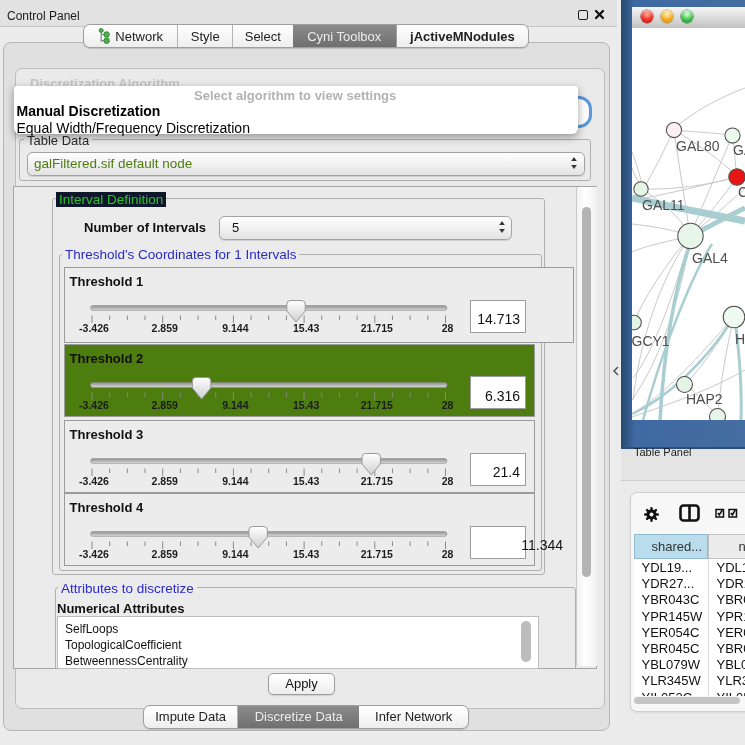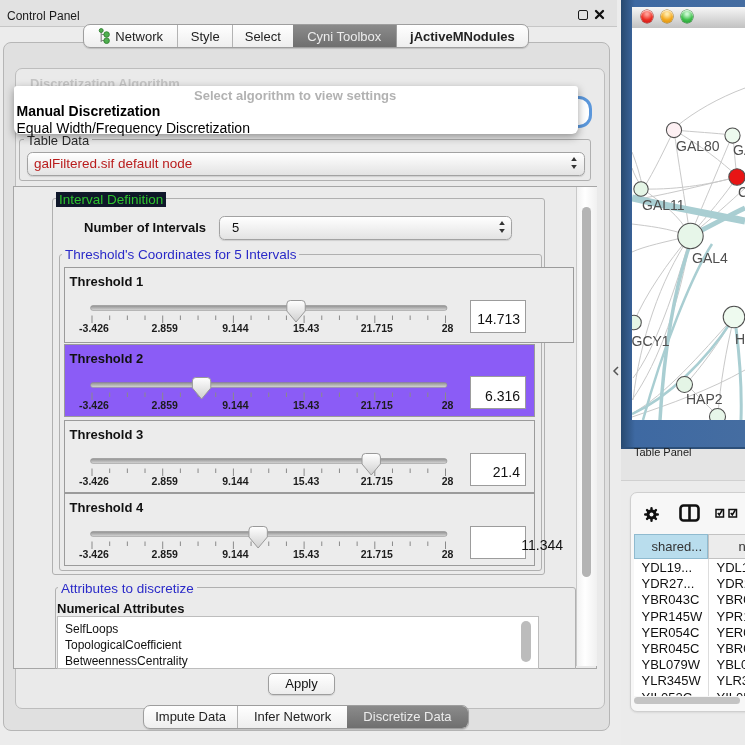--- a/index.html
+++ b/index.html
@@ -31,21 +31,21 @@
  </div>
  <div style="width:54px;display:flex;align-items:center;justify-content:center;border-right:1px solid #b3b3b3;font-size:13px;color:#222;">Style</div>
  <div style="width:60px;display:flex;align-items:center;justify-content:center;font-size:13px;color:#222;">Select</div>
  <div style="width:104px;display:flex;align-items:center;justify-content:center;font-size:13px;color:#ececec;background:linear-gradient(#8b8b8b,#6f6f6f);">Cyni Toolbox</div>
  <div style="width:132px;display:flex;align-items:center;justify-content:center;border-left:1px solid #9e9e9e;font-size:13px;color:#222;font-weight:bold;">jActiveMNodules</div>
 </div>
 
 <div class="abs" style="left:19px;top:139px;width:570px;height:40px;border:1px solid #b0b0b0;border-radius:3px;"></div>
 <div class="abs" style="left:24px;top:133px;padding:0 3px;background:#eaeaea;font-size:13px;color:#2a2a2a;">Table Data</div>
 <div class="abs" style="left:26.5px;top:152px;width:556px;height:22px;border:1px solid #a2a2a2;border-radius:5.5px;background:linear-gradient(#ffffff,#e3e3e3);box-shadow:0 1px 1px rgba(0,0,0,.12);"></div>
-<div class="abs" style="left:34px;top:155.5px;font-size:13.5px;color:#b91c1c;">galFiltered.sif default node</div>
+<div class="abs" style="left:34px;top:155.5px;font-size:13.5px;color:#4d7c0f;">galFiltered.sif default node</div>
 <svg class="abs" style="left:569px;top:156px;" width="10" height="14" viewBox="0 0 10 14">
  <path d="M5 1 L7.8 5 L2.2 5 Z" fill="#333"></path>
  <path d="M5 13 L7.8 9 L2.2 9 Z" fill="#333"></path>
 </svg>
 
 <div class="abs" style="left:13px;top:186px;width:582px;height:481px;border:1px solid #a6a6a6;background:#ebebeb;"></div>
 
 <div class="abs" style="left:575.5px;top:187px;width:20px;height:479px;background:linear-gradient(90deg,#f2f2f2,#ffffff 40%,#f0f0f0);border-left:1px solid #c9c9c9;"></div>
 <div class="abs" style="left:581.5px;top:207px;width:9px;height:370px;background:#b4b4b4;border-radius:5px;"></div>
 
@@ -54,21 +54,21 @@
 
 <div class="abs b" style="left:84px;top:219.5px;font-size:13px;color:#111;">Number of Intervals</div>
 <div class="abs" style="left:219px;top:216px;width:291px;height:22px;border:1px solid #a2a2a2;border-radius:5.5px;background:linear-gradient(#ffffff,#e3e3e3);box-shadow:0 1px 1px rgba(0,0,0,.12);"></div>
 <div class="abs" style="left:232px;top:220px;font-size:13px;color:#111;">5</div>
 <svg class="abs" style="left:497px;top:220px;" width="10" height="14" viewBox="0 0 10 14">
  <path d="M5 1 L7.8 5 L2.2 5 Z" fill="#333"></path>
  <path d="M5 13 L7.8 9 L2.2 9 Z" fill="#333"></path>
 </svg>
 
 <div class="abs" style="left:58.5px;top:253.5px;width:481px;height:315px;border:1px solid #b0b0b0;border-radius:3px;"></div>
-<div class="abs" style="left:62px;top:247px;padding:0 3px;background:#ebebeb;font-size:13.5px;color:#2a2ac8;">Threshold's Coordinates for 5 Intervals</div>
+<div class="abs" style="left:62px;top:247px;padding:0 3px;background:#ebebeb;font-size:13.5px;color:#2a2ac8;">Threshold's Coordinates for 1 Intervals</div>
 
 <div id="thresholds">
     <div class="abs" style="left:64px;top:267px;width:469px;height:74px;border:1px solid #9b9b9b;background:#ececec;padding-left:39px;">
       <div class="abs b" style="left:4.5px;top:6px;font-size:13px;color:#111;">Threshold 1</div>
       <svg class="abs" style="left:0;top:0;" width="469" height="74" viewBox="0 0 469 74">
         <defs>
           <linearGradient id="tg1" x1="0" y1="0" x2="0" y2="1">
             <stop offset="0" stop-color="#8f8f8f"></stop>
             <stop offset="1" stop-color="#d8d8d8"></stop>
           </linearGradient>
@@ -83,21 +83,21 @@
         <text x="99.7" y="64" font-size="10.5" font-weight="bold" fill="#1c1c1c" text-anchor="middle">2.859</text>
         <text x="170.4" y="64" font-size="10.5" font-weight="bold" fill="#1c1c1c" text-anchor="middle">9.144</text>
         <text x="241.1" y="64" font-size="10.5" font-weight="bold" fill="#1c1c1c" text-anchor="middle">15.43</text>
         <text x="311.8" y="64" font-size="10.5" font-weight="bold" fill="#1c1c1c" text-anchor="middle">21.715</text>
         <text x="382.5" y="64" font-size="10.5" font-weight="bold" fill="#1c1c1c" text-anchor="middle">28</text>
         <path d="M221.84,43 L221.84,36 Q221.84,32.5 225.34,32.5 L236.74,32.5 Q240.24,32.5 240.24,36 L240.24,43 L231.04,54 Z" fill="url(#th1)" stroke="#999" stroke-width="1"></path>
       </svg>
     </div>
     <div class="abs" style="left:470px;top:299.5px;width:55.5px;height:33px;background:#fff;border:1.5px solid #9c9c9c;box-sizing:border-box;"></div>
     <div class="abs" style="left:470px;top:311px;width:50px;font-size:14px;color:#111;text-align:right;">14.713</div>
-    <div class="abs" style="left:64px;top:343.5px;width:469px;height:71px;border:1px solid #9b9b9b;background:#8b5cf6;">
+    <div class="abs" style="left:64px;top:343.5px;width:469px;height:71px;border:1px solid #9b9b9b;background:#4d7c0f;">
       <div class="abs b" style="left:4.5px;top:6px;font-size:13px;color:#111;">Threshold 2</div>
       <svg class="abs" style="left:0;top:0;" width="469" height="71" viewBox="0 0 469 71">
         <defs>
           <linearGradient id="tg2" x1="0" y1="0" x2="0" y2="1">
             <stop offset="0" stop-color="#8f8f8f"></stop>
             <stop offset="1" stop-color="#d8d8d8"></stop>
           </linearGradient>
   <linearGradient id="th2" x1="0" y1="0" x2="0" y2="1">
             <stop offset="0" stop-color="#ffffff"></stop>
             <stop offset="1" stop-color="#cfcfcf"></stop>
@@ -174,22 +174,22 @@
 <div class="abs" style="left:58px;top:581px;padding:0 3px;background:#ebebeb;font-size:13.5px;color:#2a2ac8;">Attributes to discretize</div>
 <div class="abs b" style="left:57px;top:601px;font-size:13px;color:#111;">Numerical Attributes</div>
 <div class="abs" style="left:56.5px;top:616px;width:480px;height:51px;background:#ffffff;border:1px solid #bdbdbd;"></div>
 <div class="abs" style="left:65px;top:622px;font-size:12px;color:#111;line-height:15.9px;">SelfLoops<br>TopologicalCoefficient<br>BetweennessCentrality</div>
 <div class="abs" style="left:520.5px;top:621px;width:10px;height:41px;background:#bcbcbc;border-radius:5px;"></div>
 
 <div class="abs" style="left:268px;top:672.5px;width:65px;height:20px;border:1px solid #9e9e9e;border-radius:5px;background:linear-gradient(#ffffff,#ededed);box-shadow:0 1px 1px rgba(0,0,0,.12);display:flex;align-items:center;justify-content:center;font-size:13px;color:#111;">Apply</div>
 
 <div class="abs" style="left:143px;top:704.5px;width:324px;height:22px;border:1px solid #9e9e9e;border-radius:7px;background:linear-gradient(#ffffff,#eeeeee);box-shadow:0 1px 1px rgba(0,0,0,.15);overflow:hidden;display:flex;">
  <div style="width:93.5px;display:flex;align-items:center;justify-content:center;border-right:1px solid #b3b3b3;font-size:13px;color:#222;">Impute Data</div>
+ <div style="width:121.5px;display:flex;align-items:center;justify-content:center;font-size:13px;color:#ececec;background:linear-gradient(#8b8b8b,#6f6f6f);">Discretize Data</div>
  <div style="width:109px;display:flex;align-items:center;justify-content:center;font-size:13px;color:#222;">Infer Network</div>
- <div style="width:121.5px;display:flex;align-items:center;justify-content:center;font-size:13px;color:#ececec;background:linear-gradient(#8b8b8b,#6f6f6f);">Discretize Data</div>
 </div>
 
 <svg class="abs" style="left:612px;top:366px;" width="8" height="10" viewBox="0 0 8 10">
  <path d="M6 1 L2 5 L6 9" stroke="#555" stroke-width="1.5" fill="none"></path>
 </svg>
 
 <div class="abs" style="left:30px;top:76px;font-size:13px;font-weight:bold;color:#c4c4c4;">Discretization Algorithm</div>
 <div class="abs" style="left:556px;top:96px;width:30px;height:26px;border:3px solid #5b97db;border-radius:13px;background:#fff;"></div>
 <div class="abs" style="left:14px;top:86px;width:564px;height:48px;background:#ffffff;border-radius:3px 3px 6px 6px;box-shadow:0 3px 9px rgba(0,0,0,.38);"></div>
 <div class="abs b" style="left:194px;top:88px;font-size:13px;color:#b2b2b2;">Select algorithm to view settings</div>

